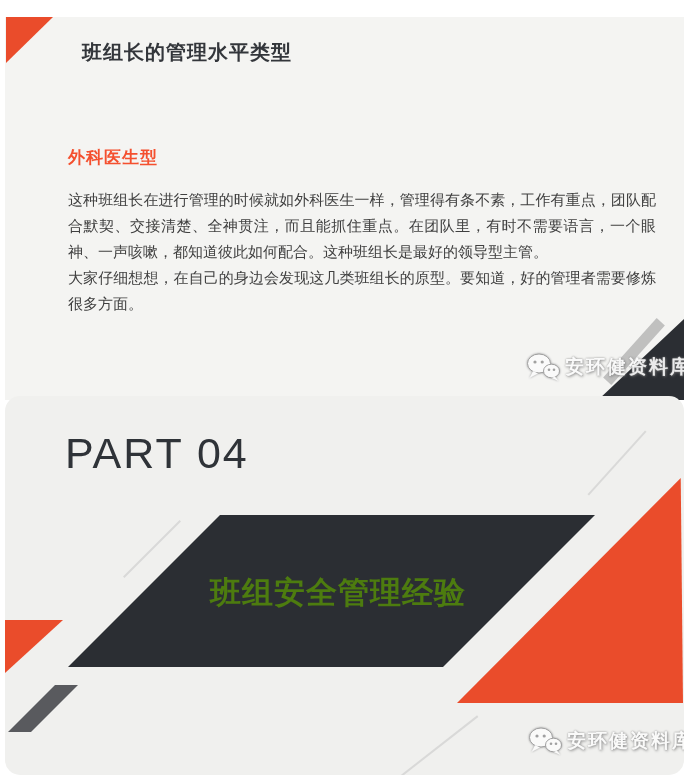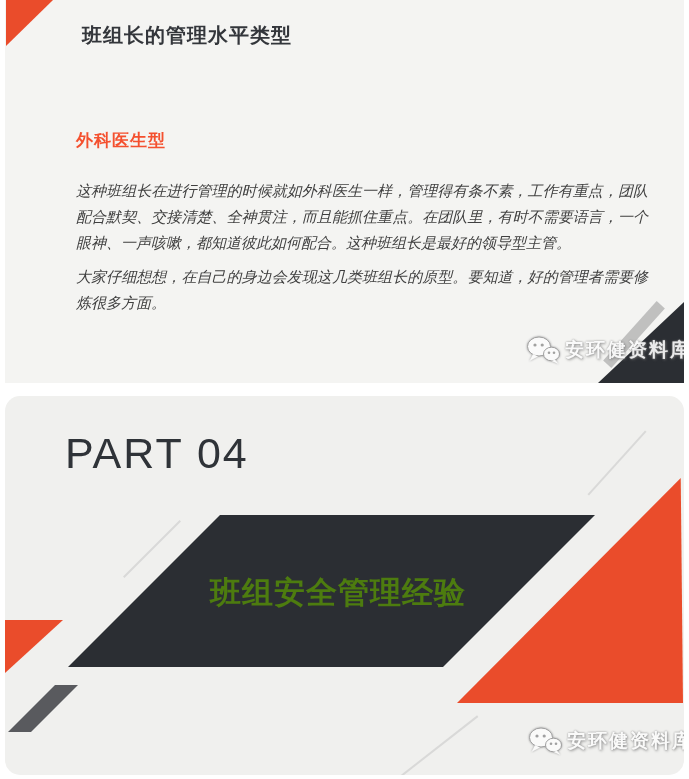--- a/index.html
+++ b/index.html
@@ -2,21 +2,21 @@
 <html><head>
 <meta charset="utf-8">
 <style>
   html,body{margin:0;padding:0;}
   body{
     width:689px;height:779px;position:relative;background:#ffffff;
     font-family:"Liberation Sans","DejaVu Sans",sans-serif;
     overflow:hidden;
   }
   .slide{position:absolute;left:5px;width:679px;overflow:hidden;}
-  .slide1{top:0;height:383px;background:#f4f4f2;}
+  .slide1{top:17px;height:383px;background:#f4f4f2;}
   .slide2{top:396px;height:379px;background:#f0f0ee;border-radius:15px;}
 
   
   .tri-tl{position:absolute;left:1px;top:0;width:47px;height:46px;
     background:#ea4c2b;clip-path:polygon(0 0,100% 0,0 100%);}
   .tri-corner-dark{position:absolute;right:0;bottom:0;width:86px;height:81px;
     background:#2b2e33;clip-path:polygon(100% 0,100% 100%,0 100%);}
   .stripe-gray{position:absolute;left:589px;top:329px;width:80px;height:11px;
     background:#b6b6b6;transform:rotate(-48deg);opacity:.85;}
   .banner{position:absolute;left:215px;top:119px;width:375px;height:152px;
@@ -32,24 +32,24 @@
     background:#595a5e;transform:skewX(-45deg);transform-origin:top left;}
   .deco-line{position:absolute;height:2px;background:#d9d9d8;}
   .deco-line.l1{left:569px;top:66px;width:86px;transform:rotate(-48deg);}
   .deco-line.l2{left:107px;top:152px;width:80px;transform:rotate(-45deg);}
   .deco-line.l3{left:386px;top:349px;width:97px;transform:rotate(-38deg);}
 
   
   .s1-title{position:absolute;left:77px;top:22px;font-size:20px;font-weight:bold;
     color:#33363b;letter-spacing:1px;}
   .s1-heading{position:absolute;left:63px;top:129px;font-size:17px;font-weight:bold;
-    color:#f4502f;letter-spacing:1px;margin-left:8px;}
+    color:#f4502f;letter-spacing:1px;}
   .s1-body{position:absolute;left:63px;top:170px;width:588px;font-size:15px;
     line-height:26px;color:#404040;text-align:justify;}
-  .s1-body p{margin:8px;font-style:italic;}
+  .s1-body p{margin:0;}
   .s1-body .highlight{color:#f43a2b;}
 
   
   .part-label{position:absolute;left:60px;top:33px;font-size:43px;
     color:#2f3338;letter-spacing:2px;}
 
   
   .watermark{position:absolute;display:flex;align-items:center;gap:5px;
     color:#fbfbfb;font-size:19px;font-weight:bold;letter-spacing:2px;
     text-shadow:0 0 2px #8f8f8f,1px 1px 3px rgba(110,110,110,.75);

